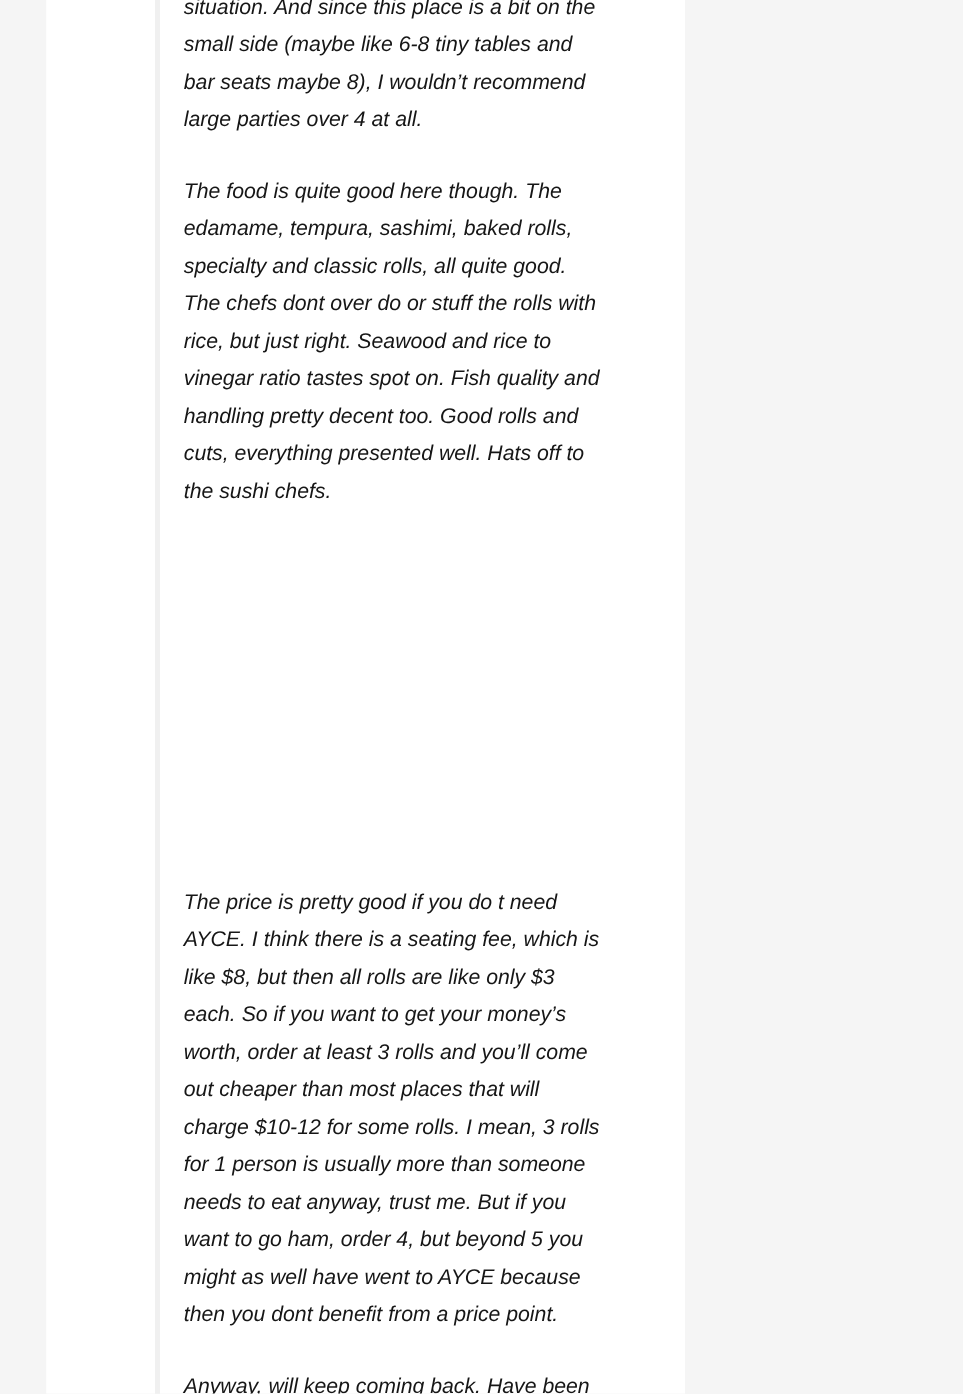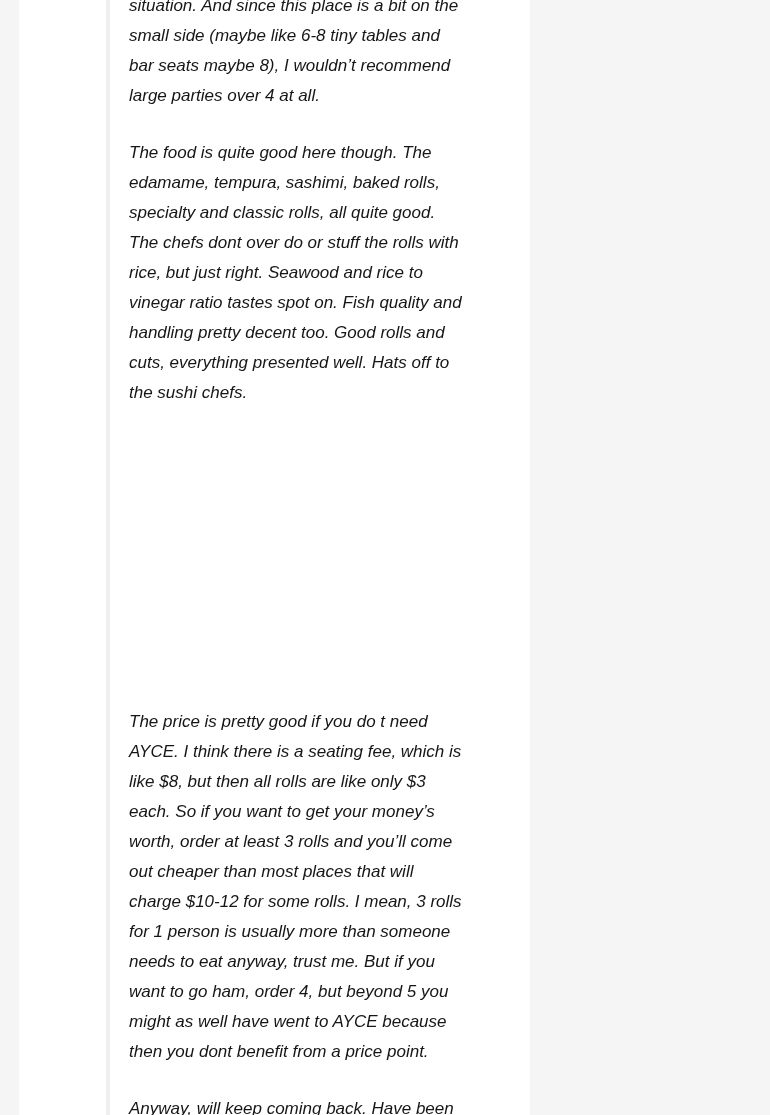--- a/index.html
+++ b/index.html
@@ -7,21 +7,21 @@
       padding: 0;
       width: 770px;
       height: 1115px;
       overflow: hidden;
       background: #f5f5f5;
     }
     .layout {
       display: flex;
       align-items: stretch;
       height: 1115px;
-      padding-left: 19px;
+      padding-left: 37px;
       box-sizing: border-box;
     }
     .col-side {
       width: 87px;
       flex: 0 0 87px;
       background: #ffffff;
     }
     .col-divider {
       width: 4px;
       flex: 0 0 4px;

